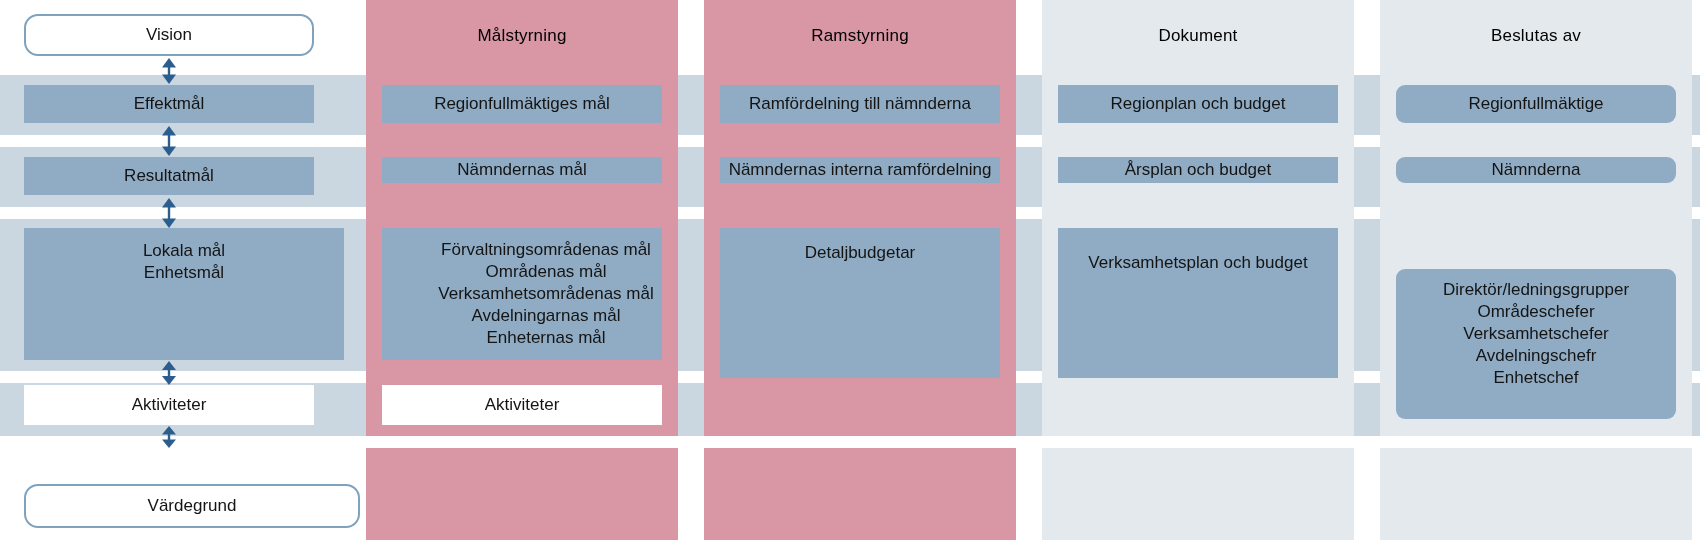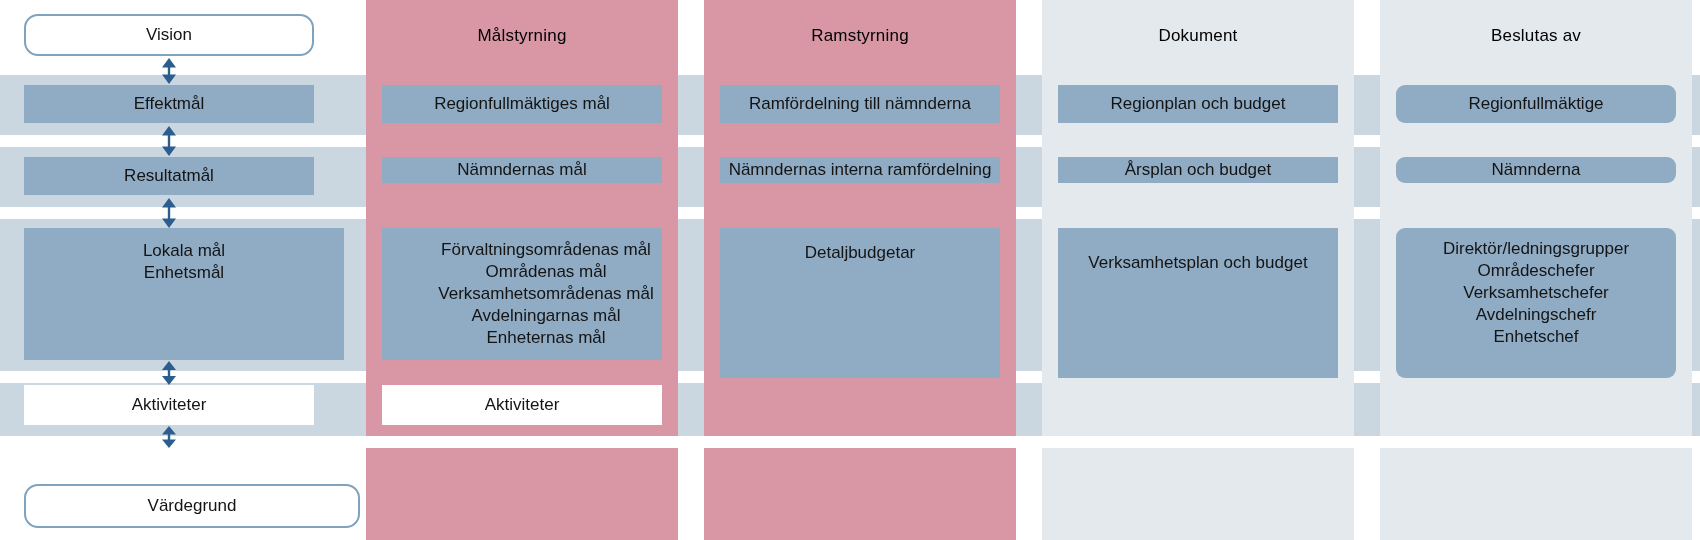--- a/index.html
+++ b/index.html
@@ -131,21 +131,21 @@
   <div class="box bx2 colw r1">Ramfördelning till nämnderna</div>
   <div class="box bx2 colw r2">Nämndernas interna ramfördelning</div>
   <div class="box top bx2 colw r3tall" style="padding-top:14px;">Detaljbudgetar</div>
 
   <div class="box bx3 colw r1">Regionplan och budget</div>
   <div class="box bx3 colw r2">Årsplan och budget</div>
   <div class="box top bx3 colw r3tall" style="padding-top:24px;">Verksamhetsplan och budget</div>
 
   <div class="box bx4 colw r1">Regionfullmäktige</div>
   <div class="box bx4 colw r2">Nämnderna</div>
-  <div class="box top bx4 colw r3tall" style="padding-top:10px;">
+  <div class="box top bx4 colw r3tall" style="padding-top:10px;margin-top:41px;">
     <div>Direktör/ledningsgrupper</div>
     <div>Områdeschefer</div>
     <div>Verksamhetschefer</div>
     <div>Avdelningschefr</div>
     <div>Enhetschef</div>
   </div>
 
 </div>
 
 </body></html>

